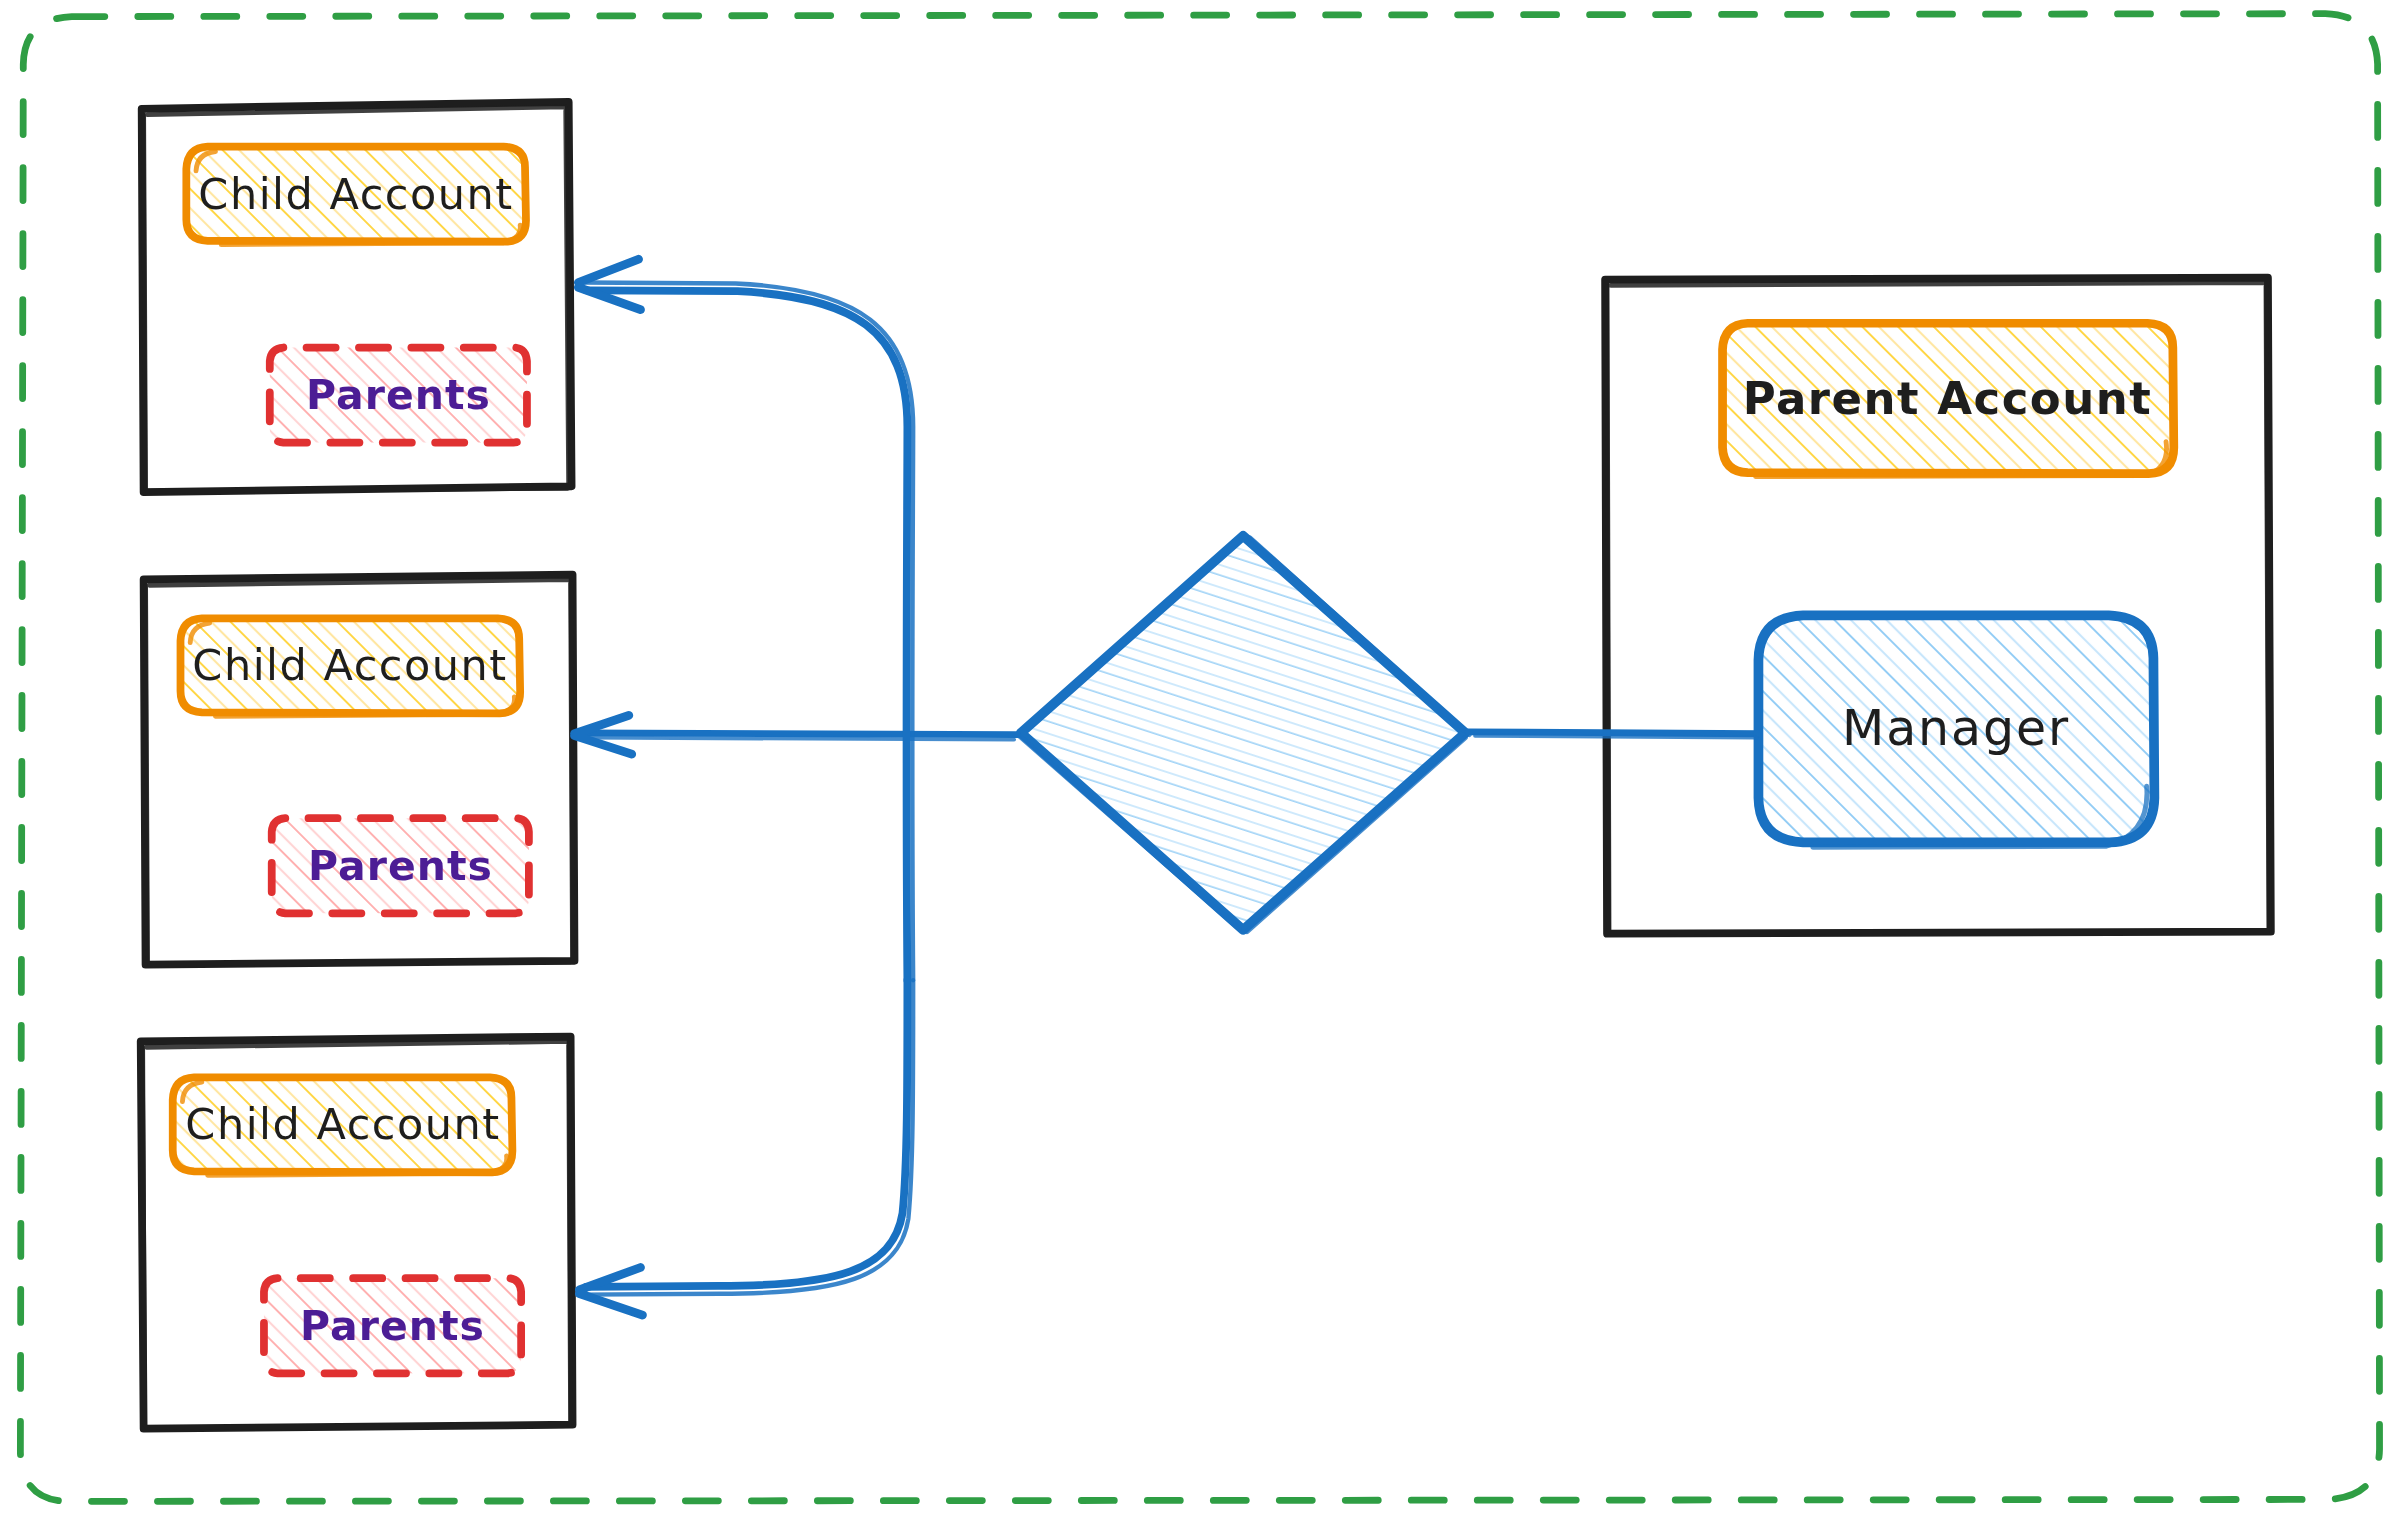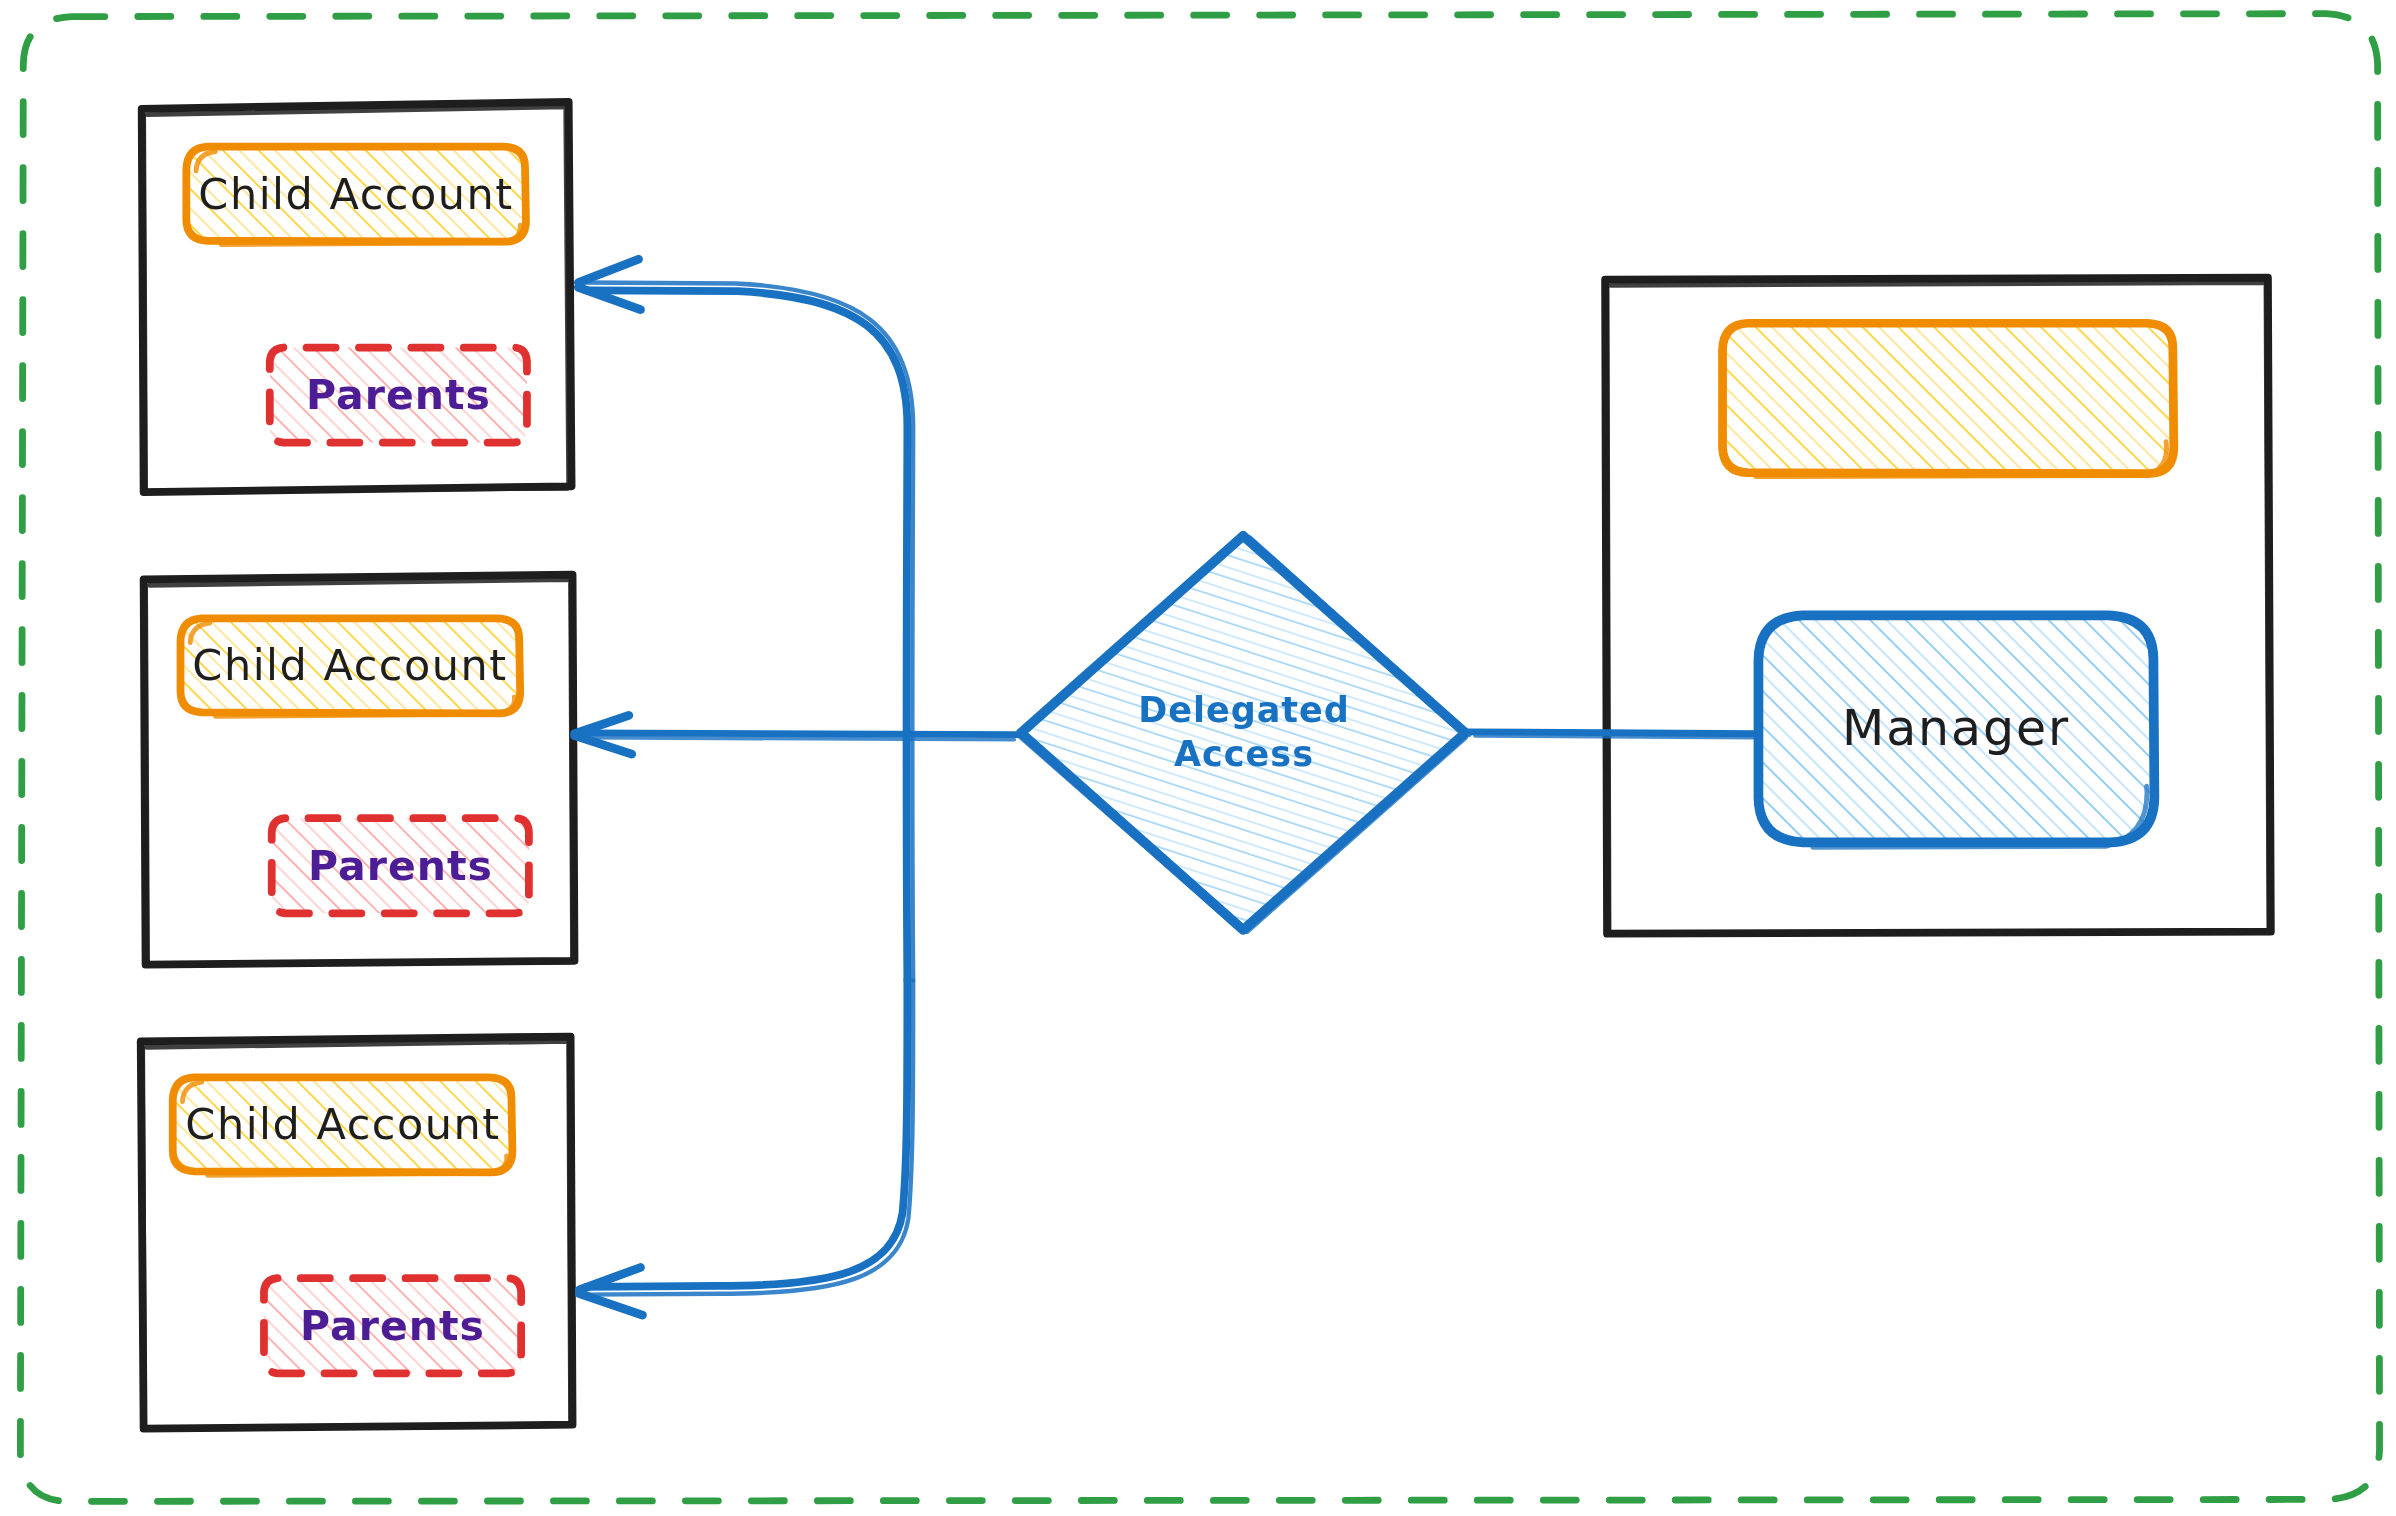--- a/index.html
+++ b/index.html
@@ -210,22 +210,19 @@
   <div class="lbl lbl-parents" style="left:270px; top:347px; width:257px; height:95px;">Parents</div>
 
   <div class="lbl lbl-child" style="left:180px; top:618px; width:340px; height:93px;">Child Account</div>
 
   <div class="lbl lbl-parents" style="left:272px; top:818px; width:257px; height:95px;">Parents</div>
 
   <div class="lbl lbl-child" style="left:173px; top:1077px; width:340px; height:93px;">Child Account</div>
 
   <div class="lbl lbl-parents" style="left:264px; top:1278px; width:257px; height:95px;">Parents</div>
 
+  <div class="lbl lbl-parent-account" style="left:1722px; top:323px; width:451px; height:150px;">Parent Account</div>
 
   <div class="lbl lbl-manager" style="left:1758px; top:615px; width:396px; height:227px;">Manager</div>
 
-  <div class="lbl lbl-delegated" style="left:1050px; top:670px; width:388px; height:126px;">
-    <span>Delegated</span>
-    <span>Access</span>
-  </div>
 
 </div>
 
 
 </body></html>

